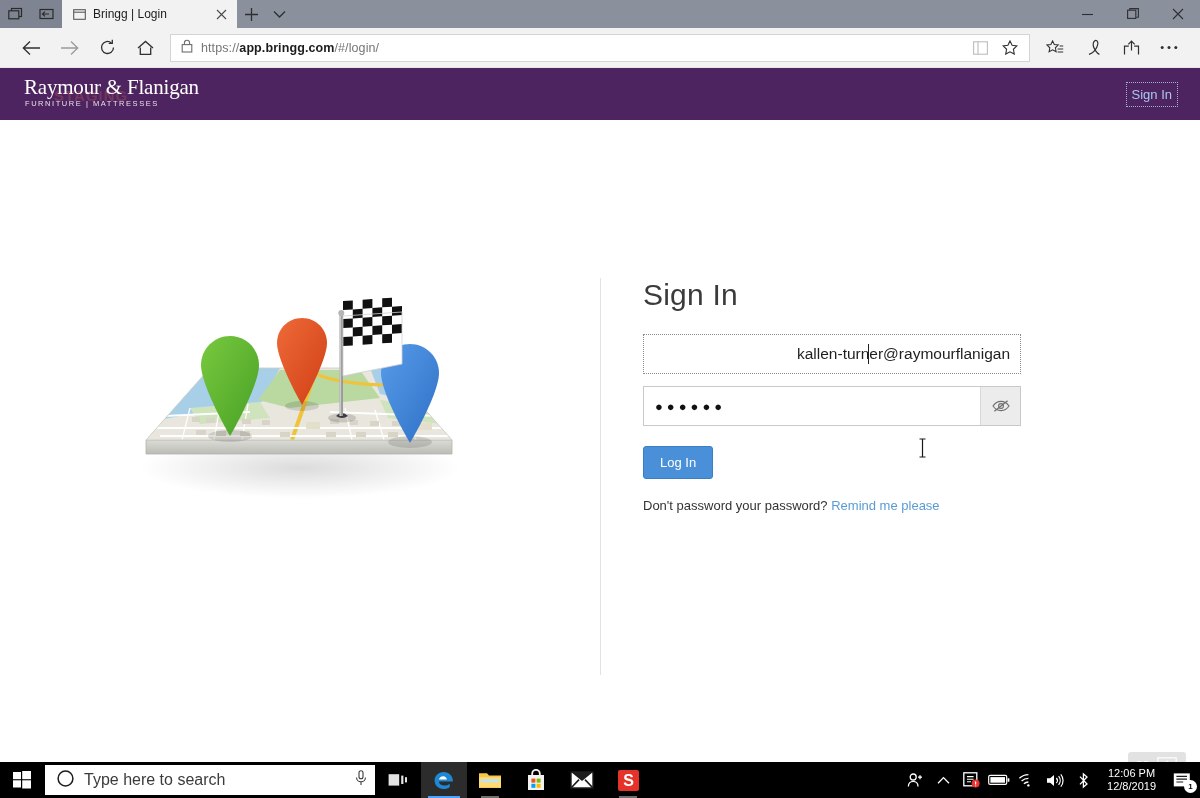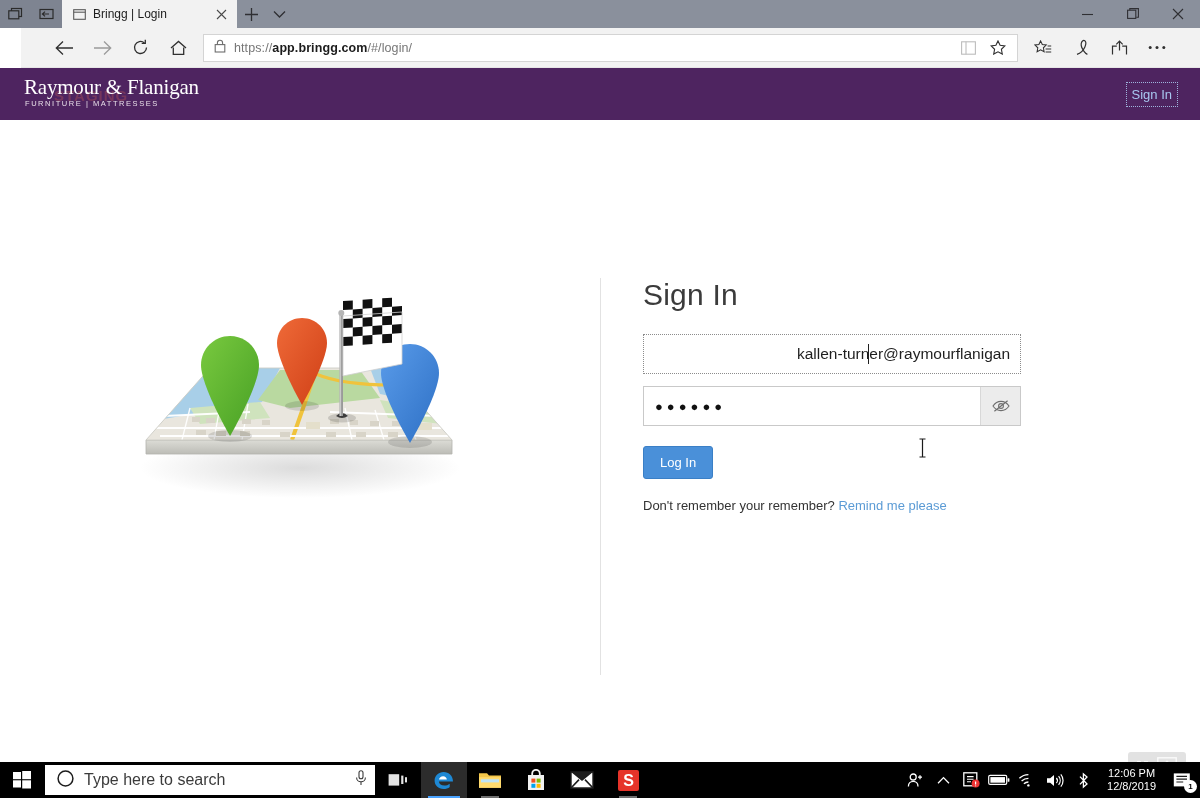--- a/index.html
+++ b/index.html
@@ -37,21 +37,21 @@
   .tab-close { width: 16px; height: 16px; flex:0 0 16px; display:flex;align-items:center;justify-content:center; }
   .newtab, .tabmenu {
     width: 28px; height: 28px; display: flex; align-items: center; justify-content: center;
   }
 
   .winbtns { margin-left: auto; display: flex; height: 28px; }
   .winbtn { width: 45px; height: 28px; display: flex; align-items: center; justify-content: center; }
 
   .toolbar {
     height: 40px; background: #f2f2f2; display: flex; align-items: center;
-    padding: 0 24px; gap: 0px; flex: 0 0 40px; border-bottom: 1px solid #e6e6e6; margin-left: 21px;
+    padding: 0 12px; gap: 0px; flex: 0 0 40px; border-bottom: 1px solid #e6e6e6;
   }
   .tbtn {
     width: 38px; height: 34px; display: flex; align-items: center; justify-content: center;
     border-radius: 2px;
   }
   .addrbar {
     flex: 1 1 auto; height: 28px; background: #ffffff; border: 1px solid #d4d4d4;
     display: flex; align-items: center; margin: 0 6px; padding: 0 6px 0 10px; gap: 8px;
   }
   .addr-text { font-size: 12.5px; color: #767676; white-space: nowrap; letter-spacing: .1px; }
@@ -487,21 +487,21 @@
                 <path d="M1 7s3.1-4.6 8-4.6S17 7 17 7s-3.1 4.6-8 4.6S1 7 1 7z" fill="none" stroke="#6d6d6d" stroke-width="1.1"></path>
                 <circle cx="9" cy="7" r="2.4" fill="none" stroke="#6d6d6d" stroke-width="1.1"></circle>
                 <path d="M2.4 12.2 15.6 1.8" stroke="#6d6d6d" stroke-width="1.2"></path>
               </svg>
             </span>
           </div>
 
           <button class="login-btn">Log In</button>
 
           <div class="remind-row">
-            <span>Don't remember your remember?</span>
+            <span>Don't password your password?</span>
             <a href="#">Remind me please</a>
           </div>
         </div>
       </div>
 
       <div class="ibeam">
         <svg width="9" height="20" viewBox="0 0 9 20">
             <path d="M1.5 1h6M1.5 19h6M4.5 1v18" stroke="#1a1a1a" stroke-width="1.2" fill="none"></path>
           </svg>
       </div>

